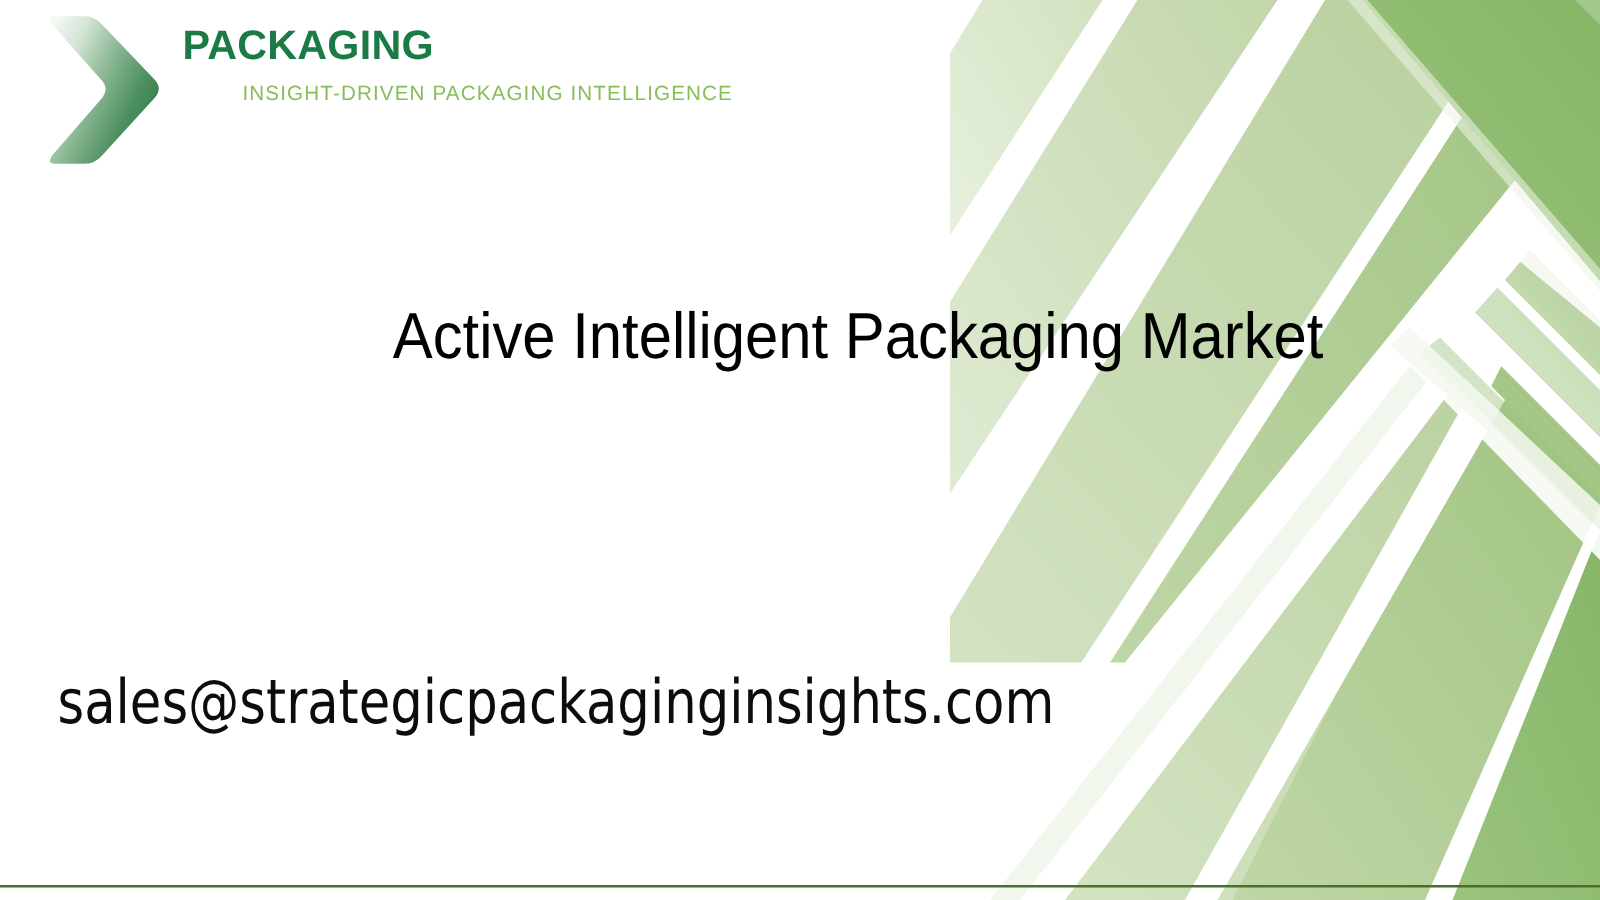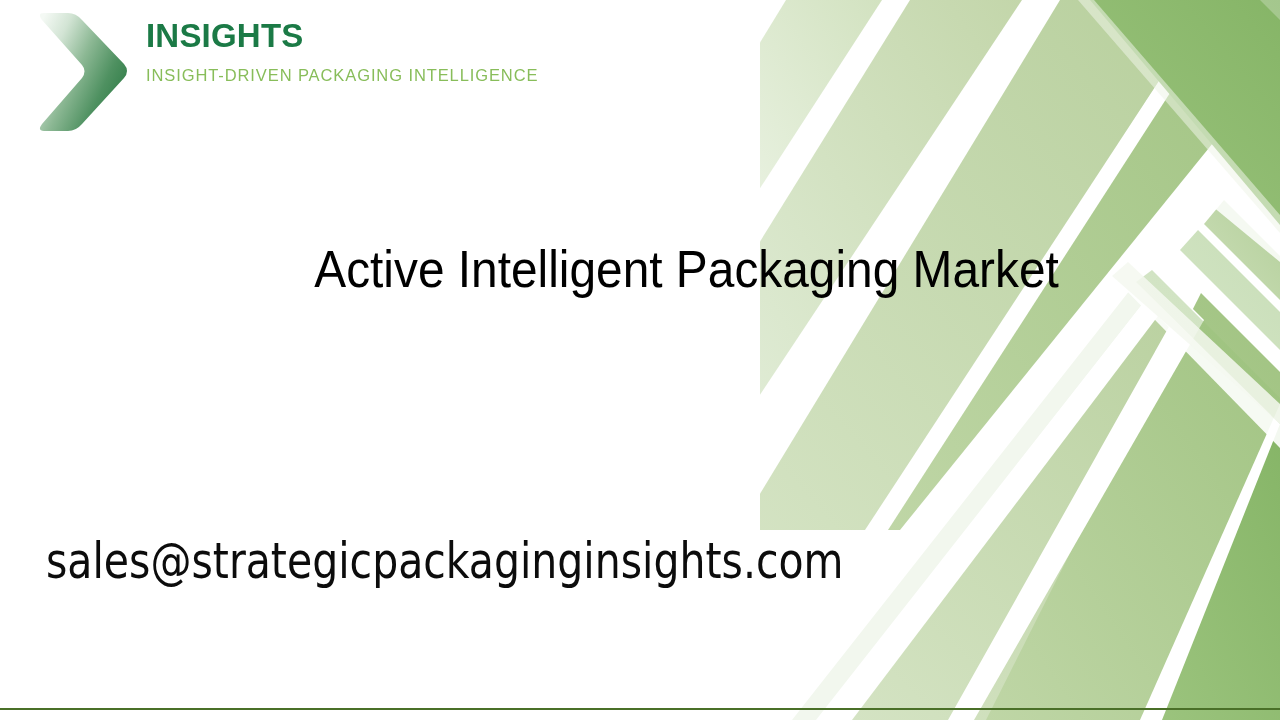--- a/index.html
+++ b/index.html
@@ -58,20 +58,21 @@
   }
   .logo-tagline {
     margin-top:12px;
     font-family:"Liberation Sans", sans-serif;
     font-weight:normal;
     font-size:16.5px;
     line-height:20px;
     letter-spacing:0.9px;
     color:#88bd5a;
     white-space:nowrap;
+    margin-left:48px;
   }
 
   
   .title {
     position:absolute;
     left:180px; top:243px;
     width:1013px;
     text-align:center;
     font-family:"Liberation Sans Narrow","Liberation Sans", sans-serif;
     font-stretch:condensed;
@@ -210,21 +211,21 @@
                  L6,121
                  Q-1,121 4,114
                  L44,68
                  Q49,61 44,55
                  L4,10
                  Q-1,3 6,3 Z" fill="url(#chevGrad)"></path>
       </svg>
     </div>
 
     <div class="logo-text">
-      <div class="logo-line1">INSIGHTS</div>
+      <div class="logo-line1">PACKAGING</div>
       <div class="logo-tagline">INSIGHT-DRIVEN PACKAGING INTELLIGENCE</div>
     </div>
   </div>
 
   <h1 class="title">Active Intelligent Packaging Market</h1>
 
   <div class="email">sales@strategicpackaginginsights.com</div>
 
   <div class="bottom-rule"></div>
 

